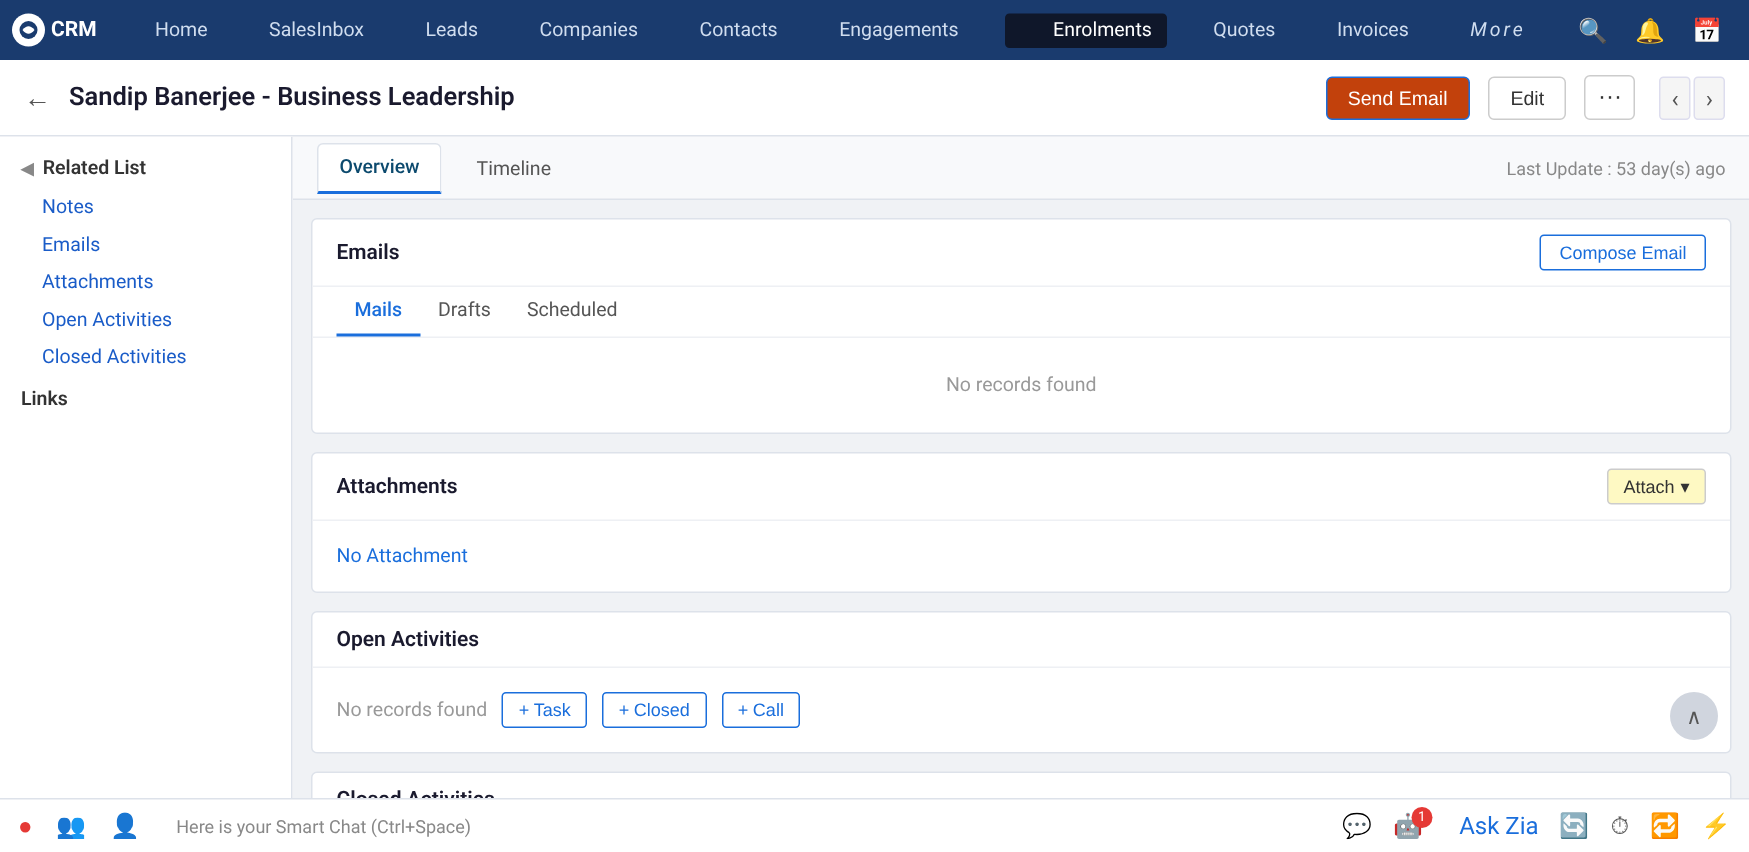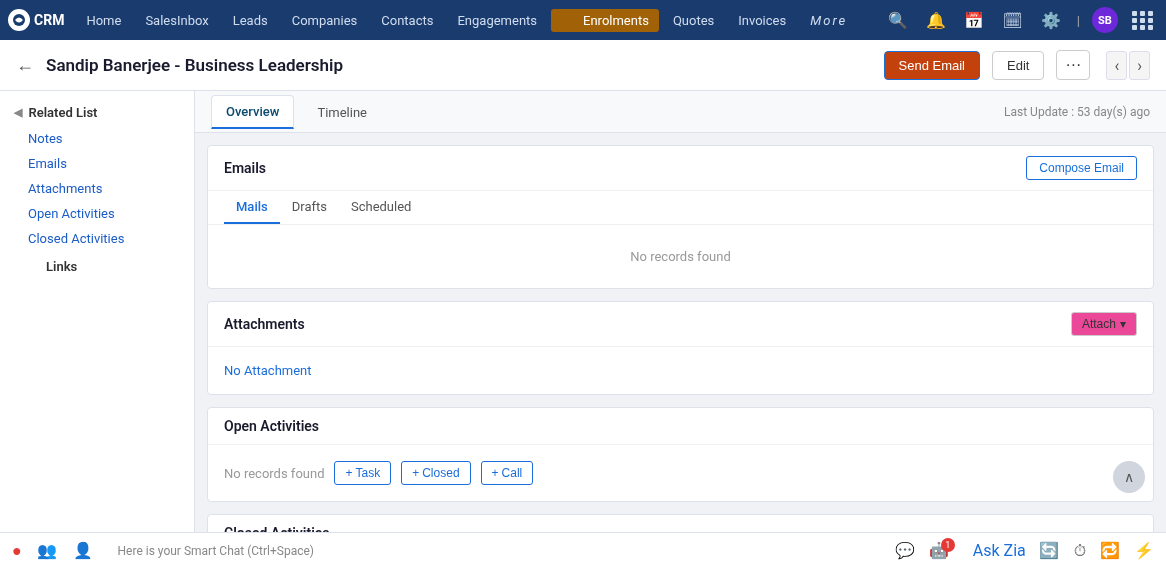--- a/index.html
+++ b/index.html
@@ -6,21 +6,21 @@
     body { font-family: -apple-system, BlinkMacSystemFont, 'Segoe UI', Roboto, sans-serif; font-size: 13px; background: #f0f2f5; height: 568px; overflow: hidden; }
 
     
     .topnav {
       background: #1a3b6e;
       height: 40px;
       display: flex;
       align-items: center;
       padding: 0 8px;
       color: white;
-      gap: 4px;
+      gap: 21px;
     }
     .topnav-logo {
       display: flex;
       align-items: center;
       gap: 4px;
       margin-right: 8px;
     }
     .topnav-logo-icon {
       width: 22px; height: 22px;
       background: white;
@@ -29,21 +29,21 @@
     }
     .topnav-logo-text { font-weight: bold; font-size: 14px; color: white; }
     .topnav-item {
       padding: 4px 10px;
       color: #d0ddef;
       cursor: pointer;
       border-radius: 3px;
       font-size: 13px;
       white-space: nowrap;
     }
-    .topnav-item.active { background: #a16207; color: white; padding-left: 32px; }
+    .topnav-item.active { background: #0f172a; color: white; padding-left: 32px; }
     .topnav-right {
       margin-left: auto;
       display: flex;
       align-items: center;
       gap: 10px;
     }
     .topnav-icon-btn {
       color: #d0ddef;
       cursor: pointer;
       font-size: 16px;
@@ -143,21 +143,20 @@
       padding: 5px 14px 5px 28px;
       font-size: 13px;
       color: #1a5cc8;
       cursor: pointer;
     }
     .sidebar-links-header {
       padding: 8px 14px 4px;
       font-size: 13px;
       font-weight: 600;
       color: #333;
-      margin-left: 32px;
     }
 
     
     .content-area {
       flex: 1;
       overflow-y: auto;
       background: #f0f2f5;
     }
 
     
@@ -222,21 +221,21 @@
       color: #1a6edc;
       background: white;
       cursor: pointer;
     }
     .btn-attach {
       padding: 4px 10px;
       font-size: 12px;
       border: 1px solid #ccc;
       border-radius: 3px;
       color: #333;
-      background: #ec4899;
+      background: #fef9c3;
       cursor: pointer;
       display: flex;
       align-items: center;
       gap: 4px;
     }
 
     
     .sub-tabs {
       display: flex;
       gap: 0;

